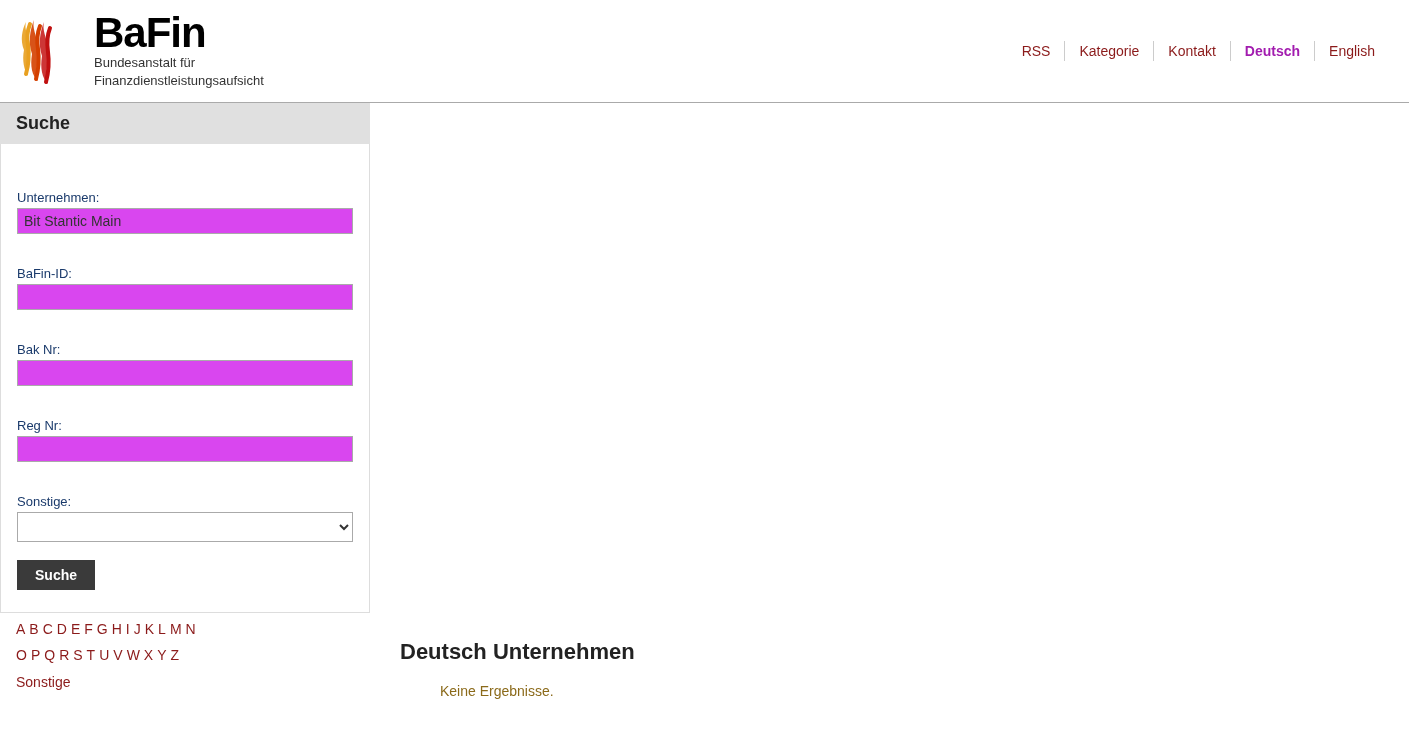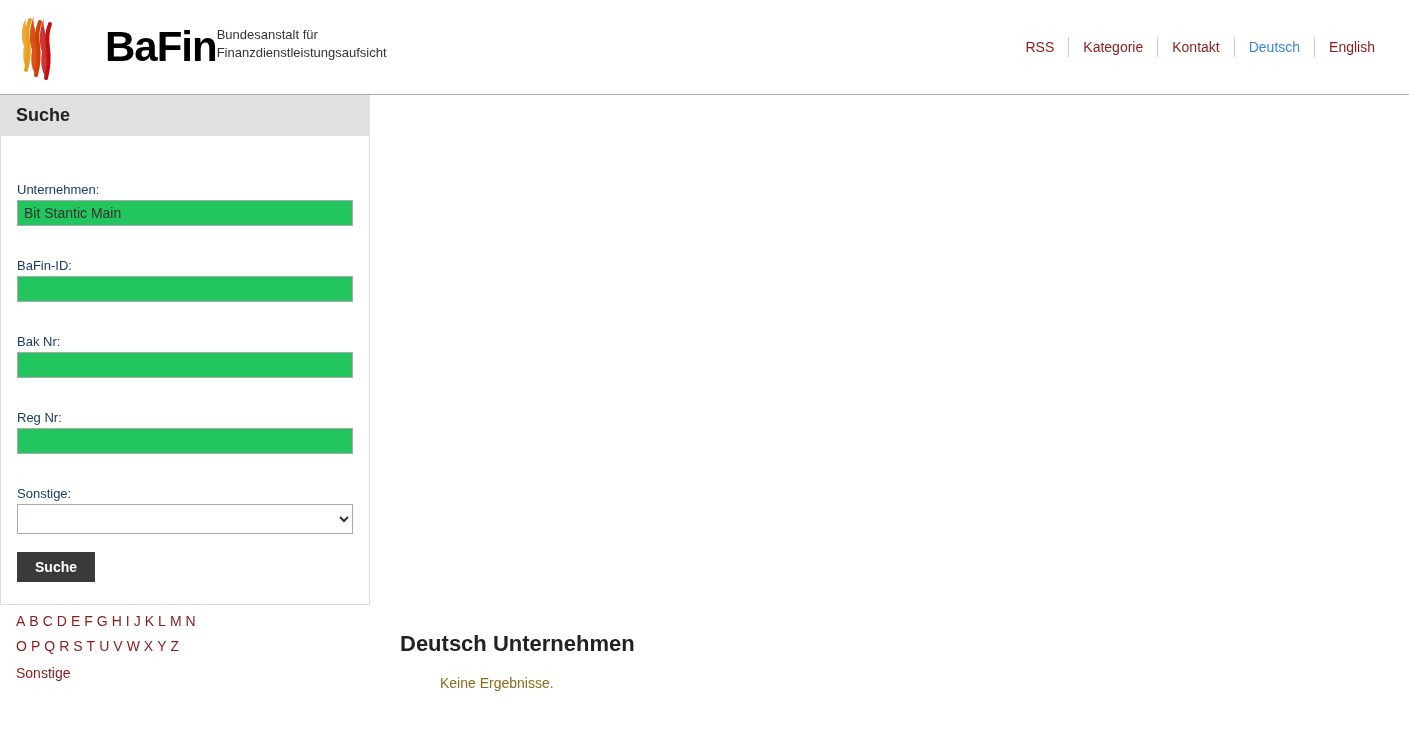--- a/index.html
+++ b/index.html
@@ -25,22 +25,21 @@
       gap: 16px;
     }
 
     .logo-icon {
       width: 58px;
       height: 70px;
     }
 
     .logo-text {
       display: flex;
-      flex-direction: row;
-      margin-left: 11px;
+      flex-direction: column;
     }
 
     .logo-bafin {
       font-size: 42px;
       font-weight: bold;
       color: #000;
       line-height: 1;
       letter-spacing: -1px;
     }
 
@@ -63,22 +62,22 @@
       text-decoration: none;
       cursor: pointer;
       border-right: 1px solid #ccc;
     }
 
     .header-nav a:last-child, .header-nav span:last-child {
       border-right: none;
     }
 
     .header-nav .active {
-      font-weight: normal;
-      color: #3b82f6;
+      font-weight: bold;
+      color: #a21caf;
     }
 
     .header-divider {
       border: none;
       border-top: 1px solid #aaa;
       margin: 0 0 0 0;
     }
 
     
     .page-layout {
@@ -123,21 +122,21 @@
       font-size: 13px;
       margin-bottom: 3px;
     }
 
     .form-input {
       width: 100%;
       padding: 4px 6px;
       border: 1px solid #aaa;
       font-size: 14px;
       color: #333;
-      background: #22c55e;
+      background: #d946ef;
       outline: none;
     }
 
     .form-select {
       width: 100%;
       padding: 4px 6px;
       border: 1px solid #aaa;
       font-size: 14px;
       color: #333;
       background: #fff;

